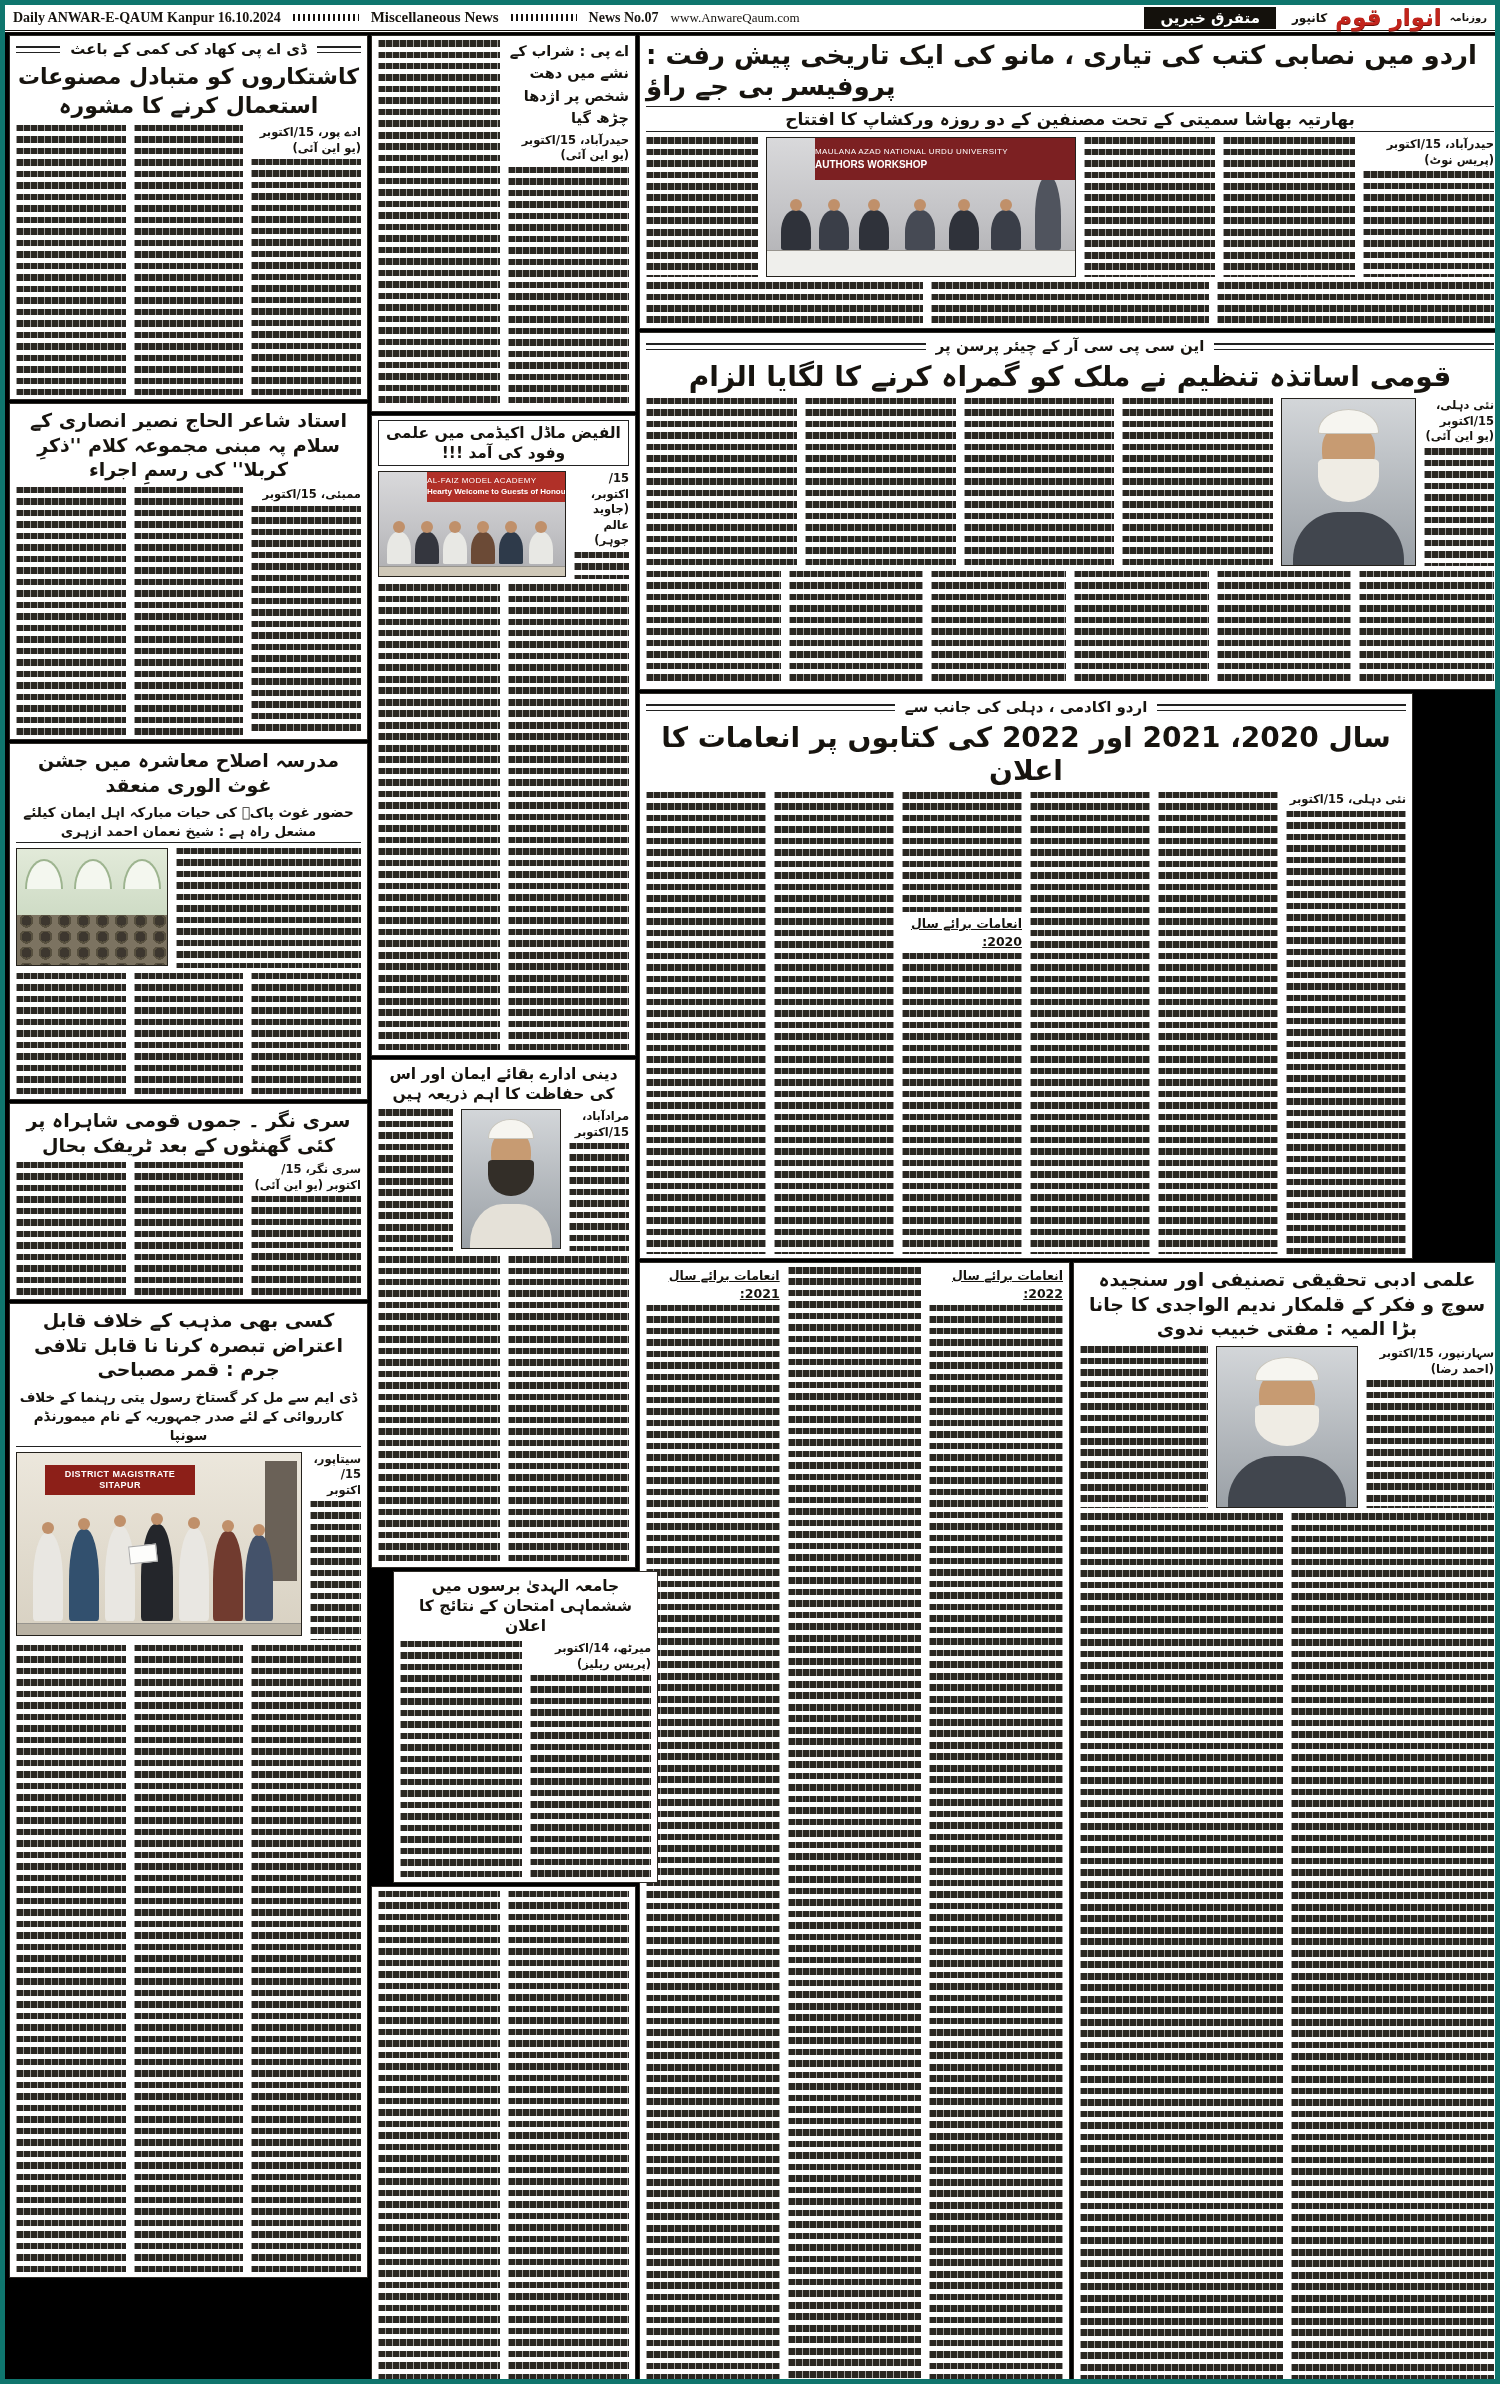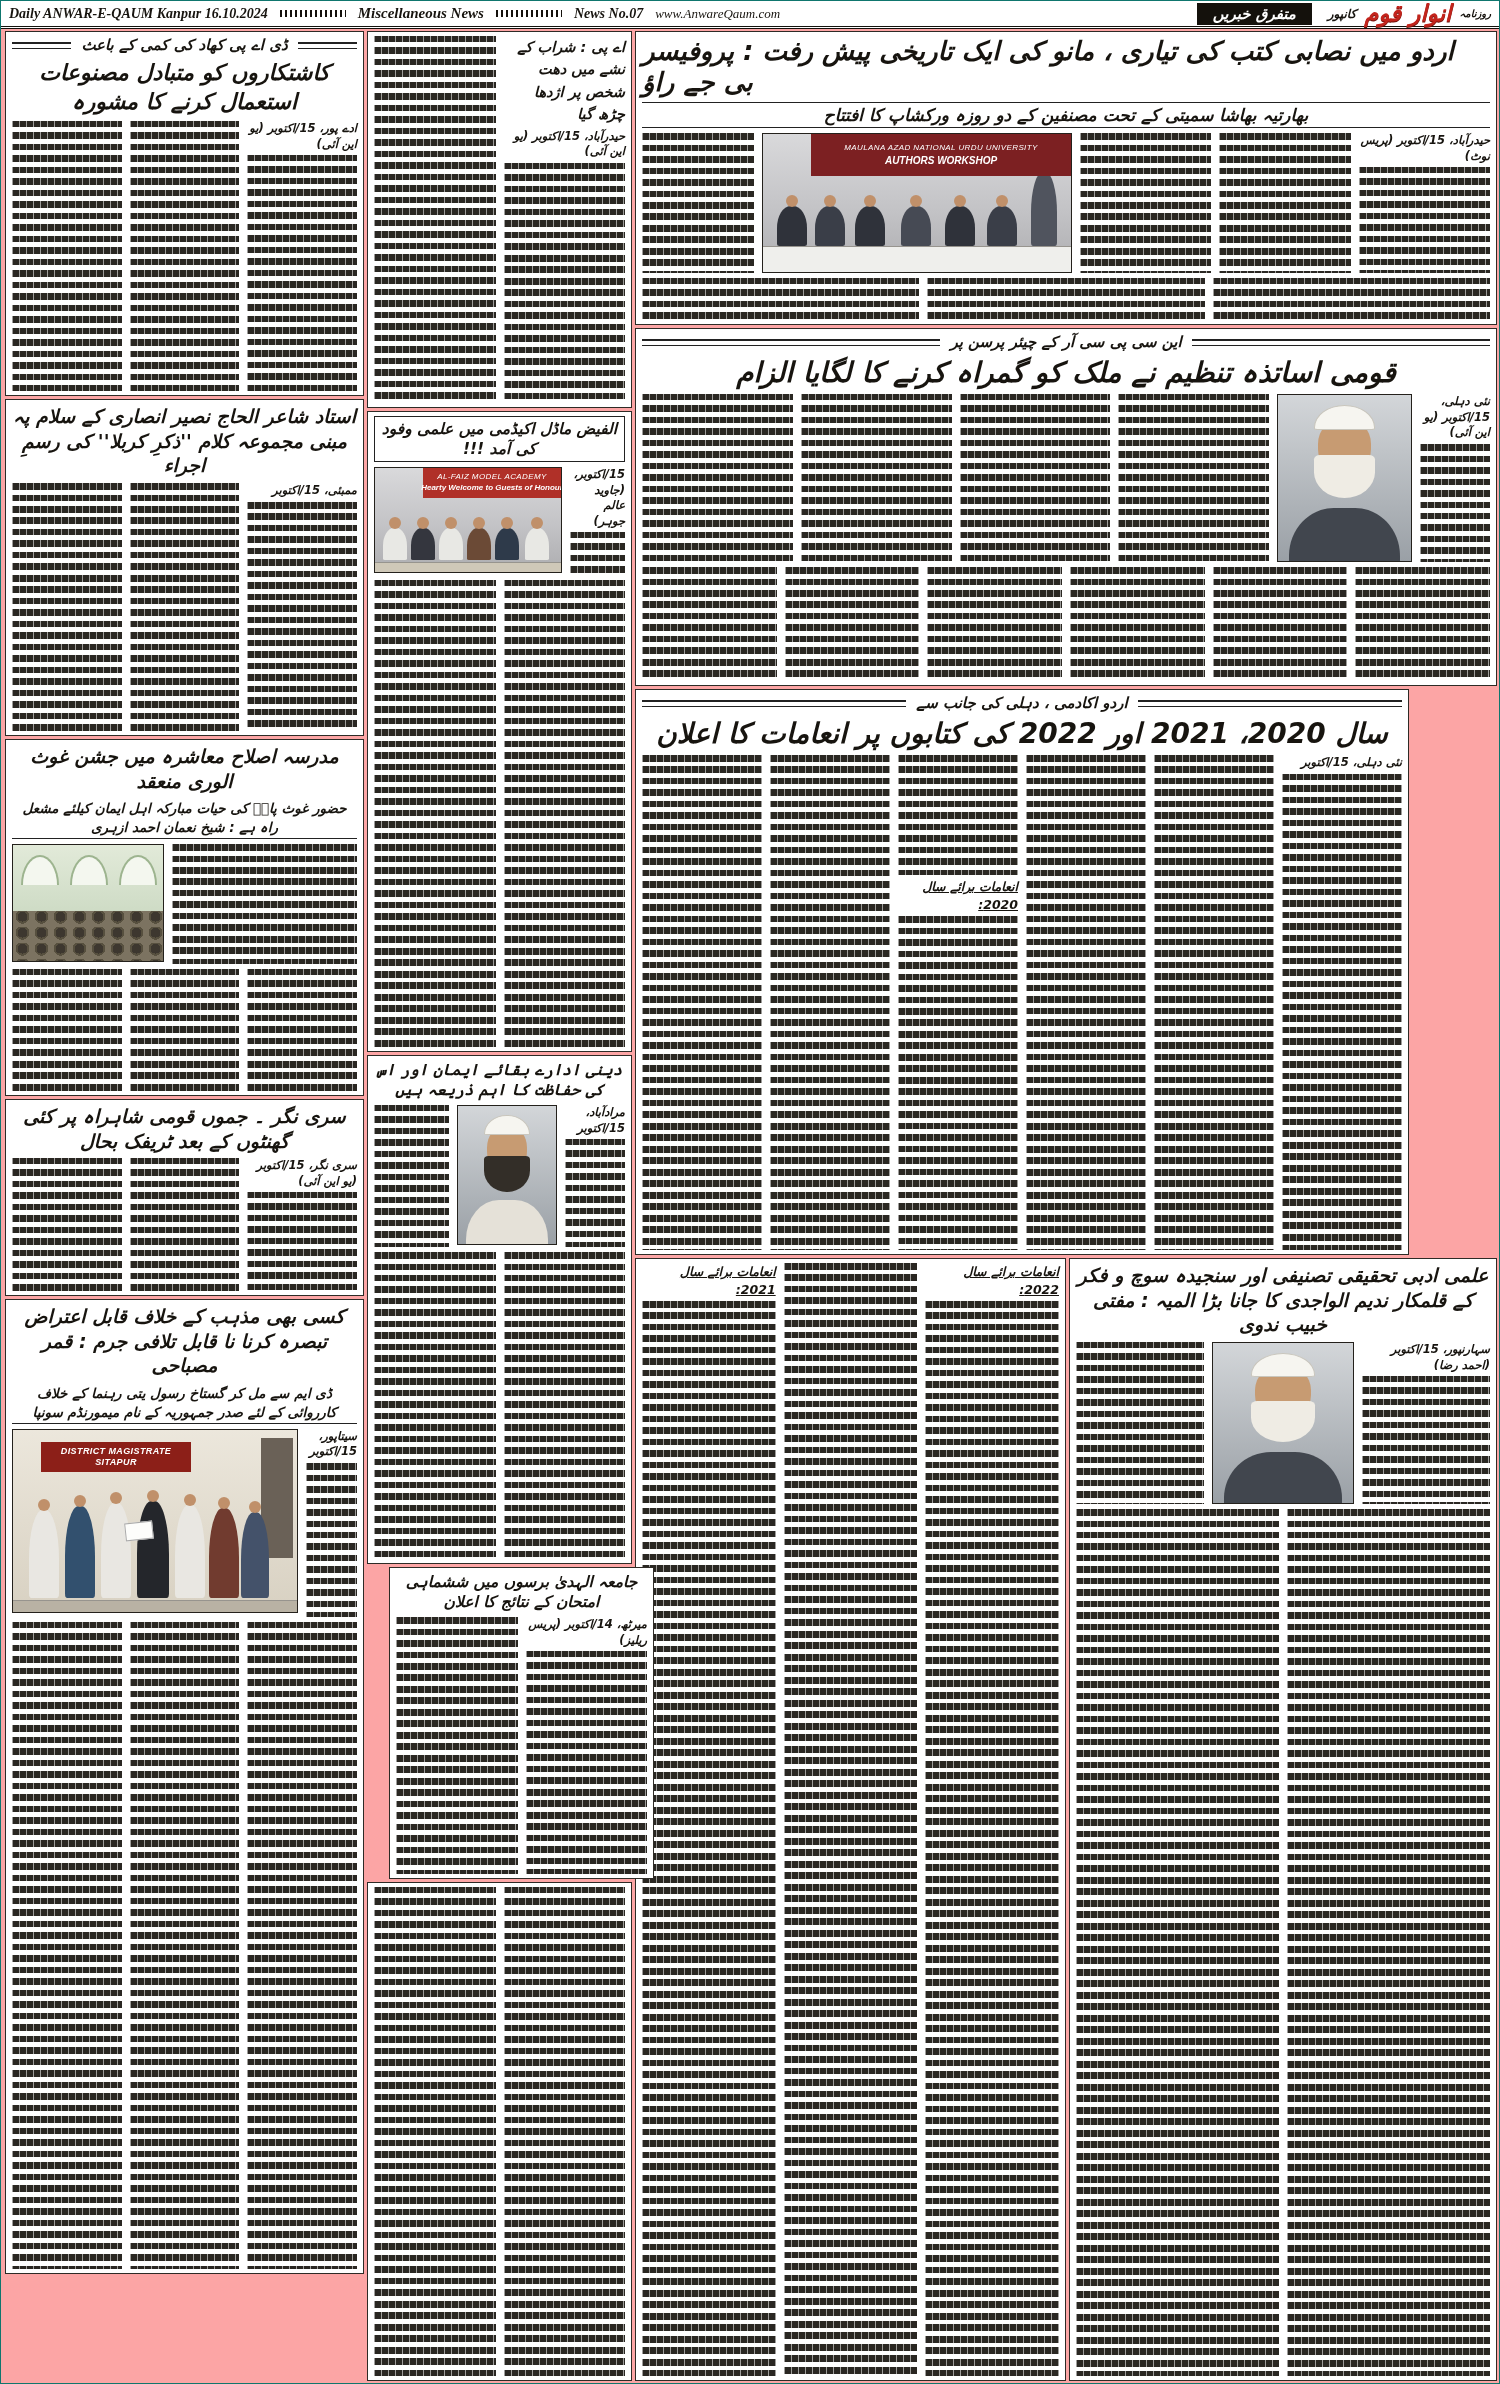--- a/index.html
+++ b/index.html
@@ -1,18 +1,18 @@
 <!DOCTYPE html>
 <html lang="ur"><head>
 <meta charset="utf-8">
 <style>
   *{margin:0;padding:0;box-sizing:border-box;}
   body{background:#9a968e;}
-  .page{position:relative;width:1500px;height:2384px;background:#fca5a5;color:#17140f;
-        font-family:"DejaVu Sans",sans-serif;direction:rtl;overflow:hidden;border:1px solid #0f766e;font-style:italic;}
+  .page{position:relative;width:1500px;height:2384px;background:#000000;color:#17140f;
+        font-family:"DejaVu Sans",sans-serif;direction:rtl;overflow:hidden;border:5px solid #0f766e;}
 
   
   .header{position:absolute;left:0;top:0;width:100%;height:28px;background:#fff;
           display:flex;direction:ltr;align-items:center;gap:12px;padding:0 8px;
           border-bottom:3px double #14110c;}
   .eng{font-family:"Liberation Serif",serif;}
   .daily{font-weight:700;font-size:14px;white-space:nowrap;}
   .orn{width:66px;height:7px;background:repeating-linear-gradient(90deg,#14110c 0 2px,transparent 2px 5px);}
   .misc{font-size:15px;font-weight:700;white-space:nowrap;}
   .pageno{font-size:14px;font-weight:700;white-space:nowrap;}
@@ -45,21 +45,21 @@
         repeating-linear-gradient(90deg, rgba(255,255,255,.55) 0 1px, transparent 1px 7px),
         repeating-linear-gradient(180deg, #2a2722 0 6.5px, transparent 6.5px 11.5px);}
   .dateline{font-size:11.5px;font-weight:800;line-height:1.35;}
   .lead{font-size:14.5px;font-weight:800;line-height:1.55;}
   .subhead-inline{font-size:12.5px;font-weight:800;text-decoration:underline;line-height:1.4;}
 
   
   .photo{position:relative;overflow:hidden;border:1px solid #24211c;flex:none;}
   .scene{background:linear-gradient(180deg,#d9d9db 0%,#c3c3c6 55%,#adadb0 100%);}
   .banner{position:absolute;top:0;left:0;right:0;background:#7c2022;color:#fff;
-          display:flex;flex-direction:column;align-items:center;justify-content:center;
+          display:flex;flex-direction:column;align-items:flex-end;justify-content:center;
           line-height:1.35;font-family:"Liberation Sans",sans-serif;z-index:2;margin-left:48px;}
   .banner.red{background:#b03028;}
   .b1{font-size:8px;letter-spacing:.4px;white-space:nowrap;}
   .b2{font-size:10px;font-weight:700;white-space:nowrap;}
   .dais{position:absolute;left:0;right:0;bottom:0;background:#efefec;border-top:1px solid #97948e;}
   .fig{position:absolute;border-radius:45% 45% 8% 8%/55% 55% 5% 5%;}
   .fig::after{content:"";position:absolute;top:-11px;left:50%;transform:translateX(-50%);
               width:12px;height:12px;border-radius:50%;background:#c0906a;}
   .sign{position:absolute;background:#8c1f18;color:#fff;font-size:9px;font-weight:700;
         display:flex;align-items:center;justify-content:center;text-align:center;

